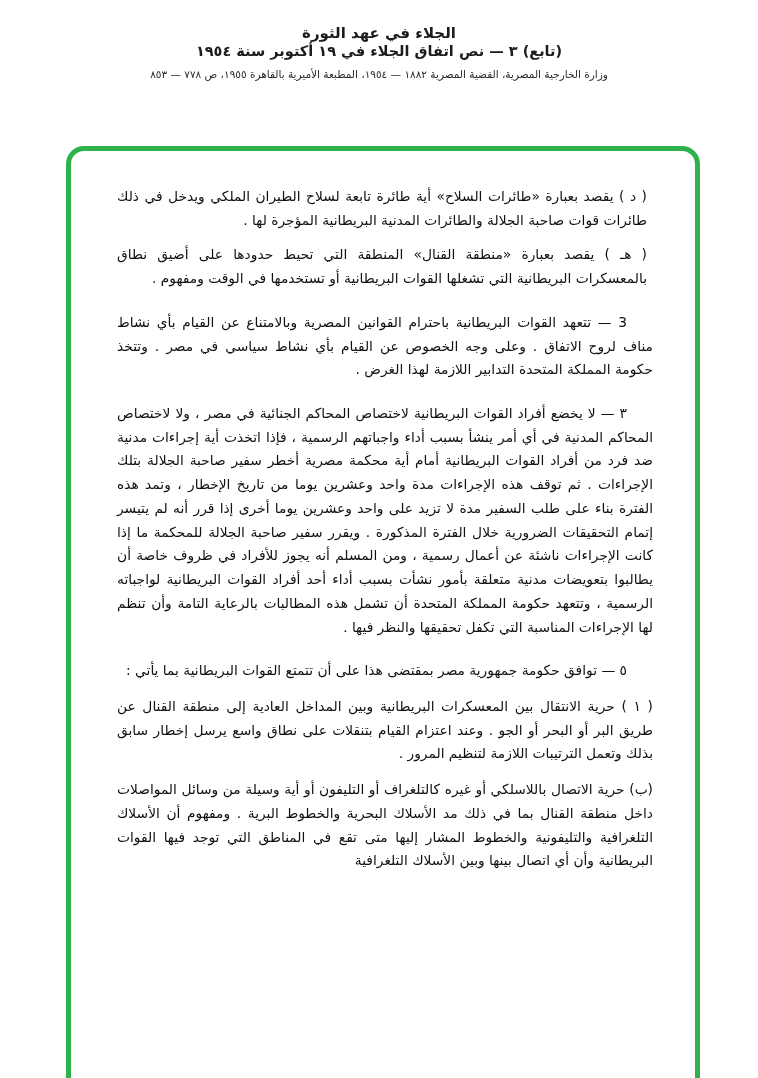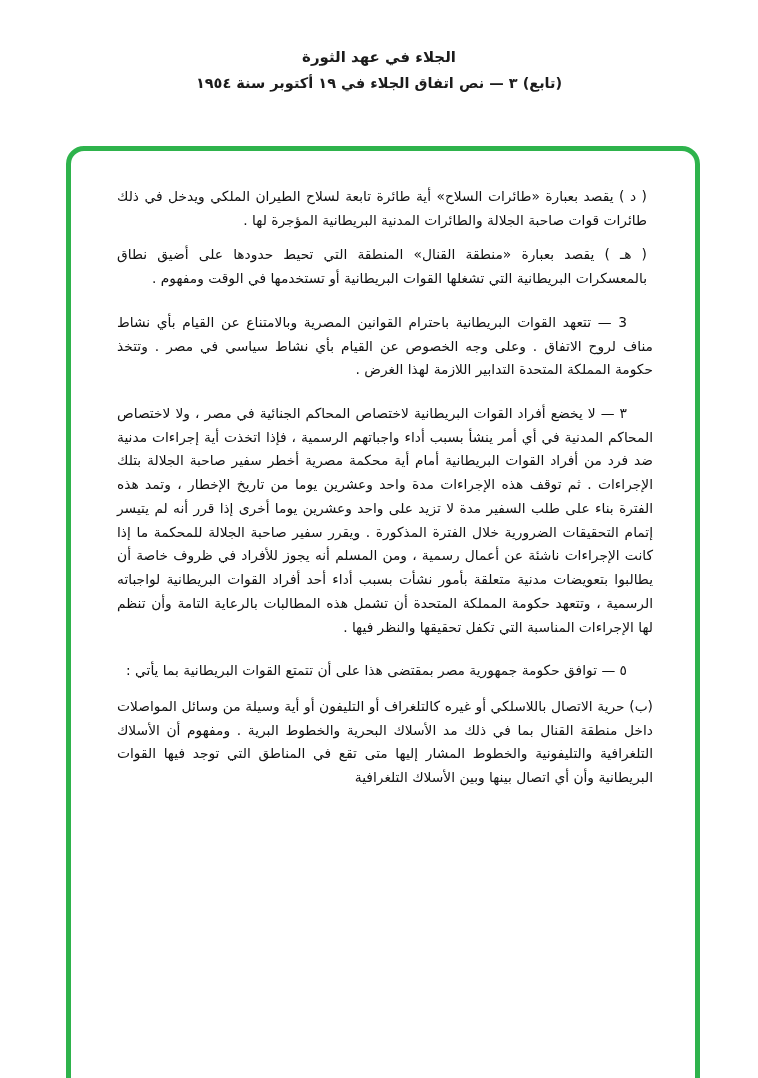--- a/index.html
+++ b/index.html
@@ -12,31 +12,31 @@
     width: 758px;
     height: 1078px;
     background: #ffffff;
     font-family: "DejaVu Sans", sans-serif;
     color: #1c1c1c;
     overflow: hidden;
   }
   .doc-header {
     direction: rtl;
     text-align: center;
-    padding-top: 48px;
+    padding-top: 24px;
   }
   .doc-title {
     font-size: 15px;
     font-weight: bold;
     letter-spacing: 0.5px;
   }
   .doc-subtitle {
     font-size: 14.5px;
     font-weight: bold;
-    margin-top: 9px;
+    margin-top: 1px;
   }
   .doc-source {
     font-size: 10.5px;
     margin-top: 9px;
     color: #2a2a2a;
   }
   .green-box {
     position: absolute;
     left: 66px;
     top: 146px;
@@ -88,27 +88,29 @@
   }
 </style>
 </head>
 <body>
 
 <div class="page">
 
   <header class="doc-header">
     <div class="doc-title">الجلاء في عهد الثورة</div>
     <div class="doc-subtitle">(تابع) ٣ — نص اتفاق الجلاء في ١٩ أكتوبر سنة ١٩٥٤</div>
+    <div class="doc-source">وزارة الخارجية المصرية، القضية المصرية ١٨٨٢ — ١٩٥٤، المطبعة الأميرية بالقاهرة ١٩٥٥، ص ٧٧٨ — ٨٥٣</div>
   </header>
 
   <div class="green-box">
     <div class="body-text">
       <p class="para list-item">( د )  يقصد بعبارة «طائرات السلاح» أية طائرة تابعة لسلاح الطيران الملكي ويدخل في ذلك طائرات قوات صاحبة الجلالة والطائرات المدنية البريطانية المؤجرة لها .</p>
       <p class="para list-item">( هـ )  يقصد بعبارة «منطقة القنال» المنطقة التي تحيط حدودها على أضيق نطاق بالمعسكرات البريطانية التي تشغلها القوات البريطانية أو تستخدمها في الوقت ومفهوم .</p>
       <p class="para section">3 — تتعهد القوات البريطانية باحترام القوانين المصرية وبالامتناع عن القيام بأي نشاط مناف لروح الاتفاق . وعلى وجه الخصوص عن القيام بأي نشاط سياسي في مصر . وتتخذ حكومة المملكة المتحدة التدابير اللازمة لهذا الغرض .</p>
       <p class="para section">٣ — لا يخضع أفراد القوات البريطانية لاختصاص المحاكم الجنائية في مصر ، ولا لاختصاص المحاكم المدنية في أي أمر ينشأ بسبب أداء واجباتهم الرسمية ، فإذا اتخذت أية إجراءات مدنية ضد فرد من أفراد القوات البريطانية أمام أية محكمة مصرية أخطر سفير صاحبة الجلالة بتلك الإجراءات . ثم توقف هذه الإجراءات مدة واحد وعشرين يوما من تاريخ الإخطار ، وتمد هذه الفترة بناء على طلب السفير مدة لا تزيد على واحد وعشرين يوما أخرى إذا قرر أنه لم يتيسر إتمام التحقيقات الضرورية خلال الفترة المذكورة . ويقرر سفير صاحبة الجلالة للمحكمة ما إذا كانت الإجراءات ناشئة عن أعمال رسمية ، ومن المسلم أنه يجوز للأفراد في ظروف خاصة أن يطالبوا بتعويضات مدنية متعلقة بأمور نشأت بسبب أداء أحد أفراد القوات البريطانية لواجباته الرسمية ، وتتعهد حكومة المملكة المتحدة أن تشمل هذه المطالبات بالرعاية التامة وأن تنظم لها الإجراءات المناسبة التي تكفل تحقيقها والنظر فيها .</p>
       <p class="para section-intro">٥ — توافق حكومة جمهورية مصر بمقتضى هذا على أن تتمتع القوات البريطانية بما يأتي :</p>
+      <p class="para sub-item">( ١ )  حرية الانتقال بين المعسكرات البريطانية وبين المداخل العادية إلى منطقة القنال عن طريق البر أو البحر أو الجو . وعند اعتزام القيام بتنقلات على نطاق واسع يرسل إخطار سابق بذلك وتعمل الترتيبات اللازمة لتنظيم المرور .</p>
       <p class="para sub-item">(ب)  حرية الاتصال باللاسلكي أو غيره كالتلغراف أو التليفون أو أية وسيلة من وسائل المواصلات داخل منطقة القنال بما في ذلك مد الأسلاك البحرية والخطوط البرية . ومفهوم أن الأسلاك التلغرافية والتليفونية والخطوط المشار إليها متى تقع في المناطق التي توجد فيها القوات البريطانية وأن أي اتصال بينها وبين الأسلاك التلغرافية</p>
     </div>
   </div>
 
 
 </div>
 
 </body></html>

